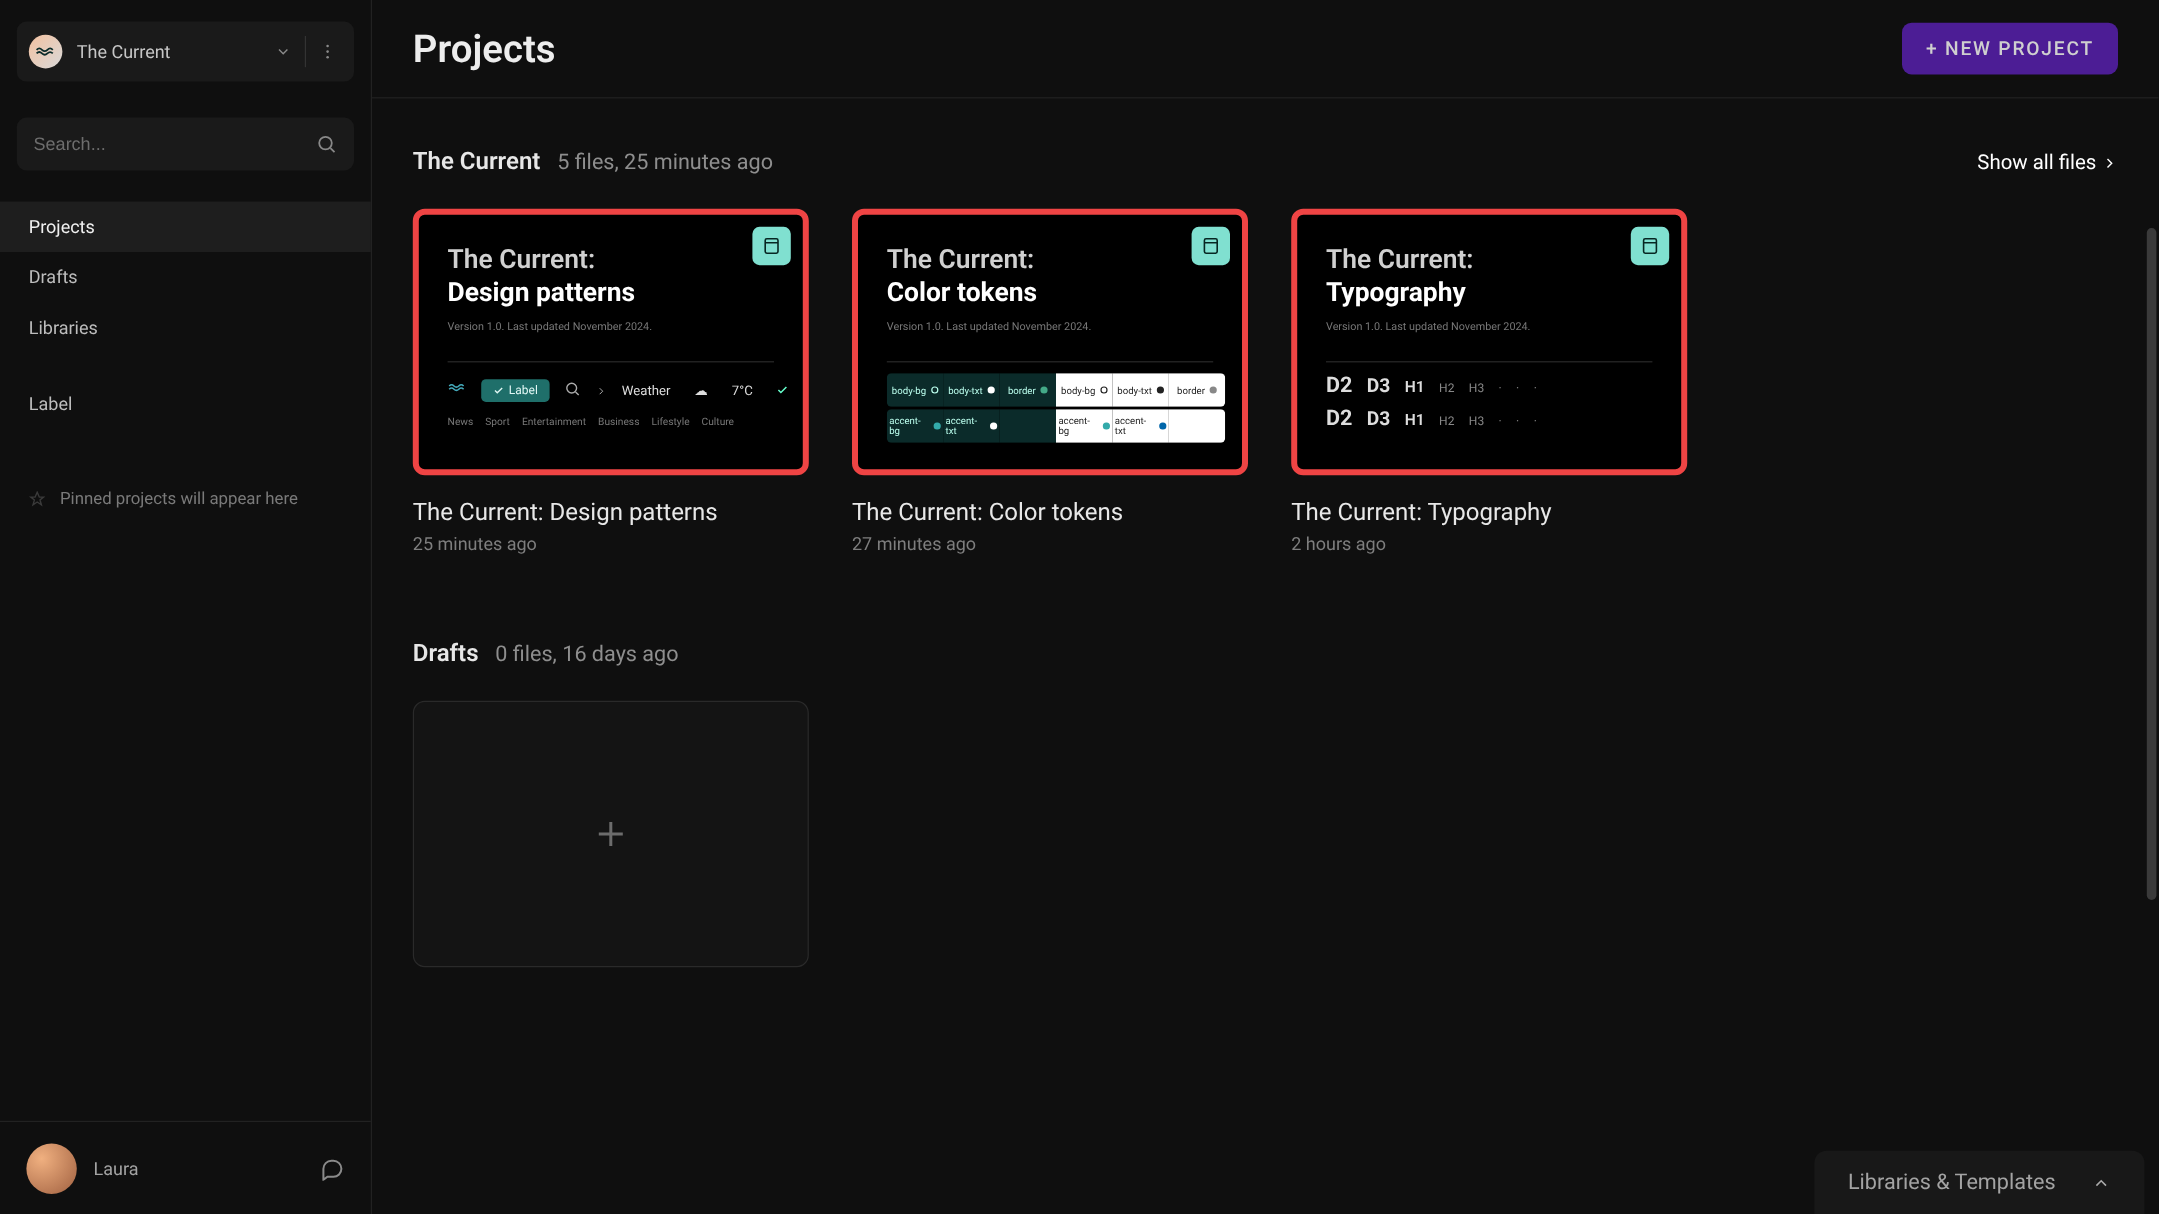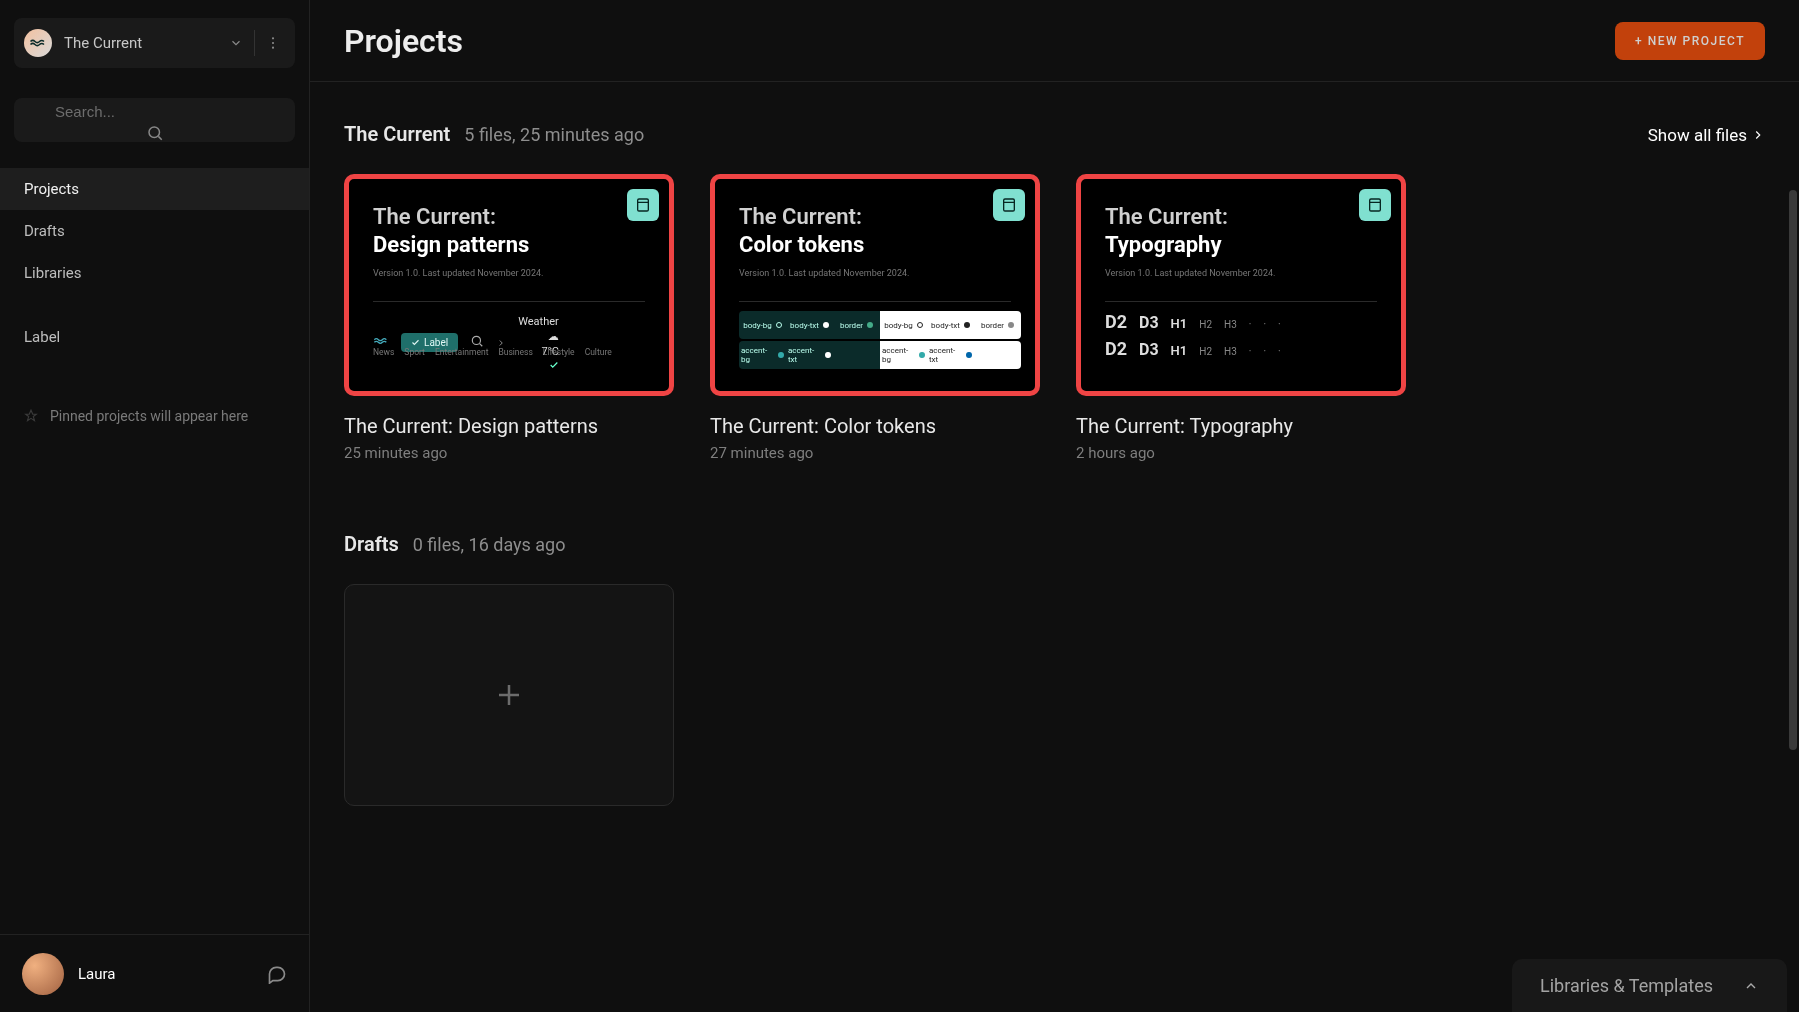--- a/index.html
+++ b/index.html
@@ -68,21 +68,20 @@
   }
 
   .search-wrap {
     margin: 30px 14px 0 14px;
     height: 44px;
     background: #1a1a1a;
     border-radius: 8px;
     display: flex;
     align-items: center;
     padding: 0 14px;
-    flex-direction: column;
   }
   .search-input {
     flex: 1;
     background: transparent;
     border: none;
     outline: none;
     color: #c6c6c6;
     font-size: 15px;
   }
   .search-input::placeholder { color: #6d6d6d; }
@@ -146,21 +145,21 @@
     width: 42px;
     height: 42px;
     border-radius: 50%;
     background: radial-gradient(circle at 30% 30%, #f0b080, #a06040);
     margin-right: 14px;
     flex: none;
   }
   .user-name {
     flex: 1;
     font-size: 15px;
-    color: #ffffff;
+    color: #a3a3a3;
   }
   .chat-icon { color: #8a8a8a; display:flex; }
 
   
   .main {
     flex: 1;
     position: relative;
     overflow: hidden;
   }
   .scroll-area {
@@ -176,23 +175,23 @@
     align-items: center;
     padding: 0 34px;
   }
   .main-header h1 {
     font-size: 32px;
     font-weight: 600;
     color: #ededed;
   }
   .new-project-btn {
     margin-left: auto;
-    background: #c2410c;
+    background: #4c1d95;
     color: #cfcfcf;
-    font-size: 12px;
+    font-size: 16px;
     letter-spacing: 1.5px;
     padding: 12px 20px;
     border-radius: 8px;
     font-weight: 500;
   }
 
   .section {
     padding: 40px 34px 10px 34px;
   }
   .section-header {
@@ -289,21 +288,21 @@
   .dp-row1 {
     position: absolute; left:24px; top:136px;
     display:flex; align-items:center; gap:12px;
   }
   .dp-wave { color:#4ab; }
   .dp-label {
     background:#1f6f6a; color:#e0f7f4; font-size:10px;
     padding:4px 10px; border-radius:4px; display:flex; align-items:center; gap:4px;
   }
   .dp-search { color:#aaa; }
-  .dp-weather { color:#ddd; font-size:11px; display:flex; align-items:flex-end; gap:2px;flex-direction:column; }
+  .dp-weather { color:#ddd; font-size:11px; display:flex; align-items:center; gap:20px; }
   .dp-tags {
     position:absolute; left:24px; right:24px; top:168px;
     display:flex; gap:10px;
     color:#777; font-size:8.5px;
   }
   
   .ct-swatches {
     position:absolute; left:24px; right:14px; top:136px;
     display:flex; height:28px; border-radius:4px; overflow:hidden;
     font-size:8px;

